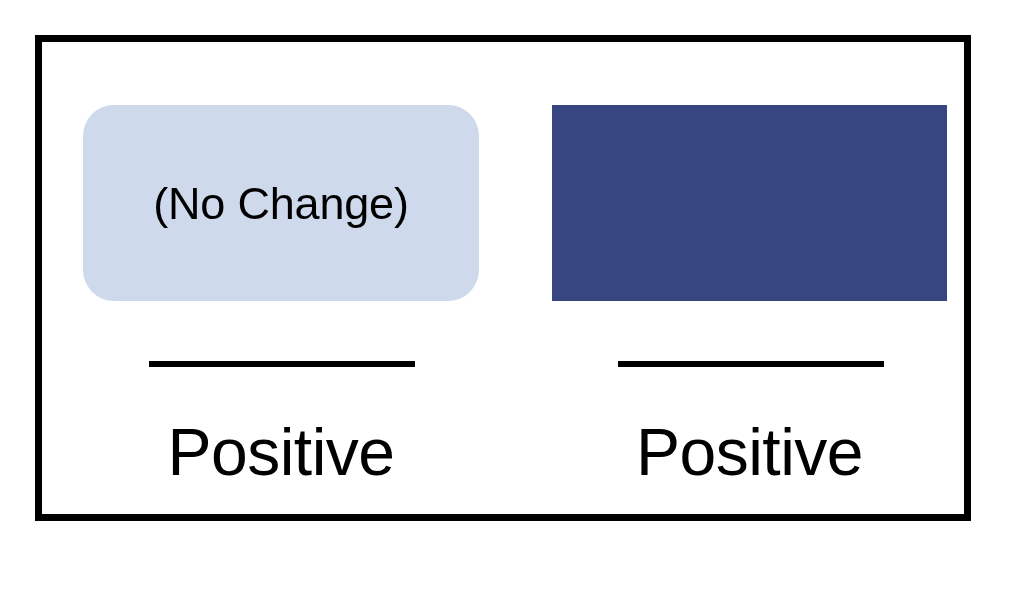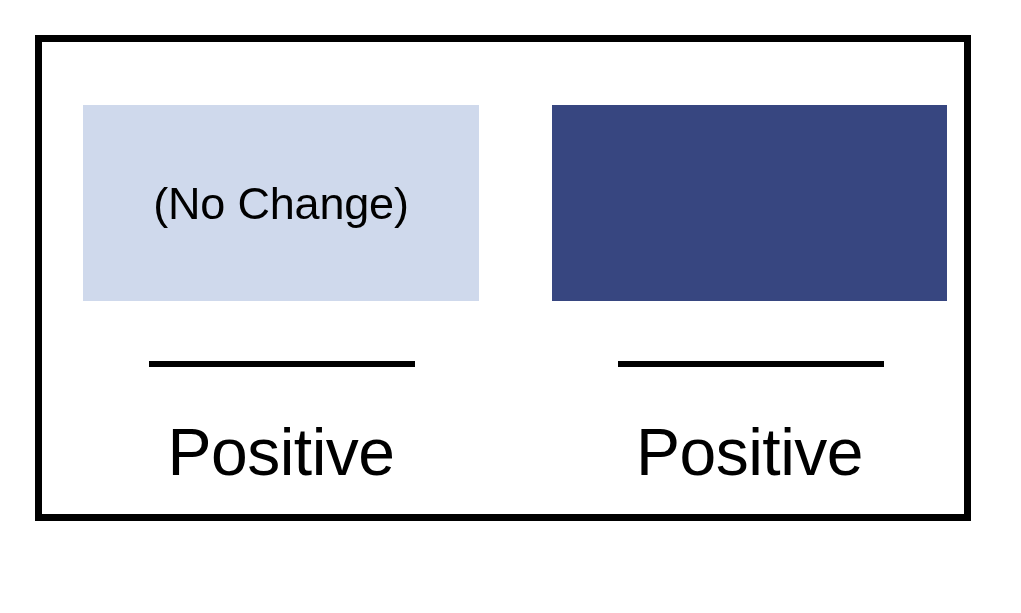--- a/index.html
+++ b/index.html
@@ -96,21 +96,21 @@
   #label-positive {
     left: 510px;
     width: 395px;
   }
 </style>
 </head>
 <body>
 
 <div id="legend-frame" style="border-color: rgb(0, 0, 0); background: rgb(255, 255, 255);">
 
-  <div class="swatch" id="swatch-negative" style="background: rgb(207, 217, 236);">
+  <div class="swatch" id="swatch-negative" style="background: rgb(207, 217, 236); border-radius: 31px;">
     <span class="swatch-caption">(No Change)</span>
   </div>
 
   <div class="swatch" id="swatch-positive" style="background: rgb(55, 70, 128);">
     <span class="swatch-caption"></span>
   </div>
 
   <div class="tick-rule" id="tick-negative"></div>
 
   <div class="tick-rule" id="tick-positive"></div>

